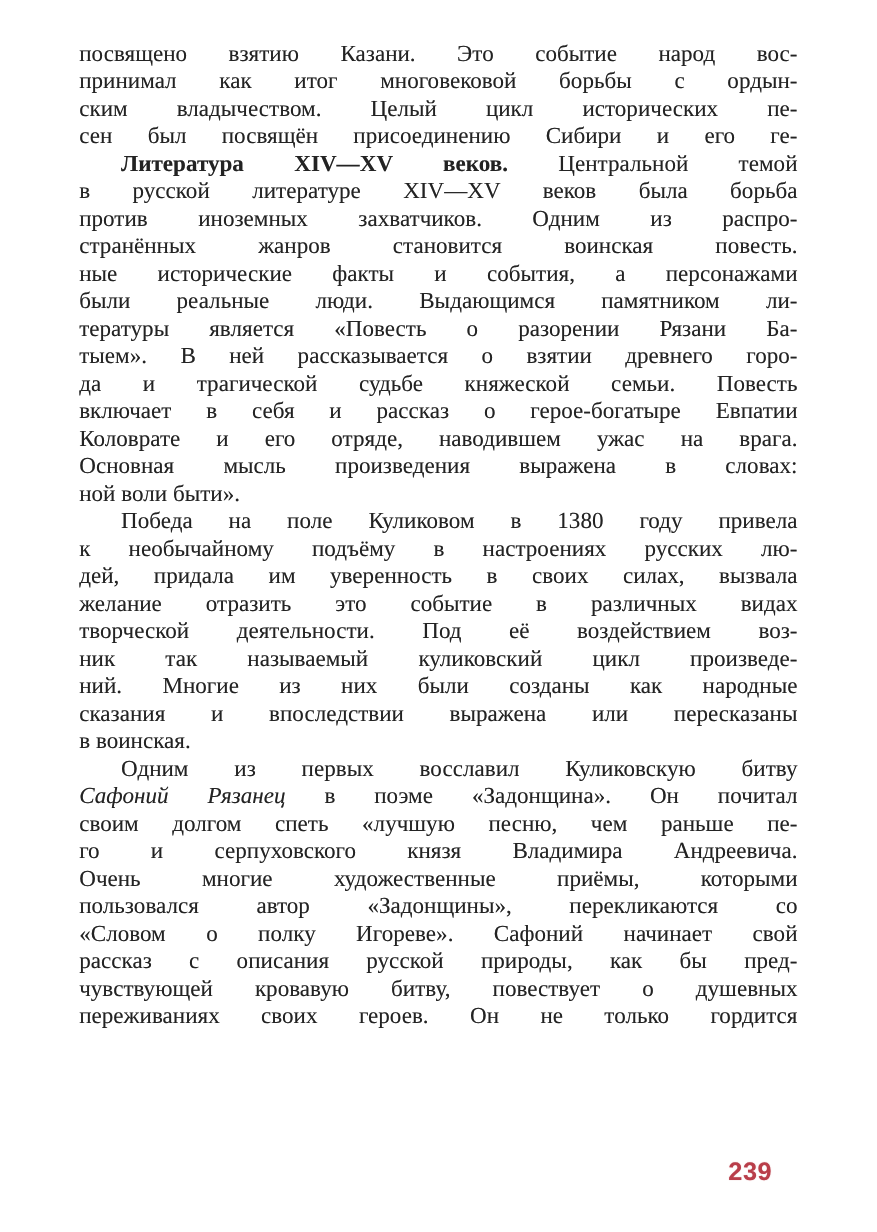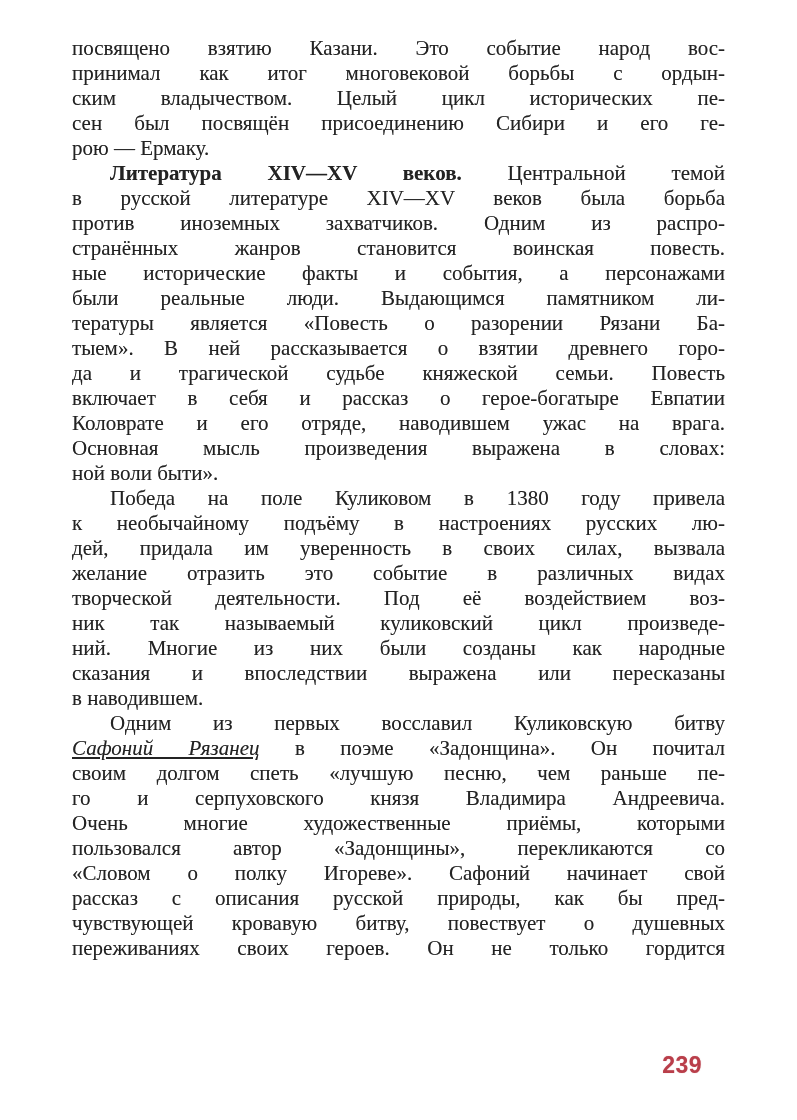--- a/index.html
+++ b/index.html
@@ -34,21 +34,21 @@
     white-space: normal;
   }
   .line.last {
     text-align-last: left;
     -moz-text-align-last: left;
   }
   .line.indent {
     text-indent: 38px;
   }
   .b { font-weight: bold; }
-  .i { font-style: italic; text-decoration: underline; }
+  .i { font-style: italic; }
   .page-number {
     position: absolute;
     left: 654px;
     top: 1052px;
     width: 48px;
     text-align: right;
     font-family: "Liberation Sans", "DejaVu Sans", sans-serif;
     font-size: 23px;
     font-weight: 700;
     letter-spacing: 0.5px;
@@ -57,21 +57,20 @@
 </style>
 </head>
 <body>
 
 <div class="book-page" style="background: rgb(255, 255, 255);">
   <div class="page-text" style="color: rgb(35, 35, 35);">
       <div class="line"><span>посвящено взятию Казани. Это событие народ вос-</span></div>
       <div class="line"><span>принимал как итог многовековой борьбы с ордын-</span></div>
       <div class="line"><span>ским владычеством. Целый цикл исторических пе-</span></div>
       <div class="line"><span>сен был посвящён присоединению Сибири и его ге-</span></div>
-      <div class="line last"><span>рою — Ермаку.</span></div>
       <div class="line indent"><span class="b">Литература XIV—XV веков.</span><span> Центральной темой</span></div>
       <div class="line"><span>в русской литературе XIV—XV веков была борьба</span></div>
       <div class="line"><span>против иноземных захватчиков. Одним из распро-</span></div>
       <div class="line"><span>странённых жанров становится воинская повесть.</span></div>
       <div class="line"><span>ные исторические факты и события, а персонажами</span></div>
       <div class="line"><span>были реальные люди. Выдающимся памятником ли-</span></div>
       <div class="line"><span>тературы является «Повесть о разорении Рязани Ба-</span></div>
       <div class="line"><span>тыем». В ней рассказывается о взятии древнего горо-</span></div>
       <div class="line"><span>да и трагической судьбе княжеской семьи. Повесть</span></div>
       <div class="line"><span>включает в себя и рассказ о герое-богатыре Евпатии</span></div>
@@ -79,21 +78,21 @@
       <div class="line"><span>Основная мысль произведения выражена в словах:</span></div>
       <div class="line last"><span>ной воли быти».</span></div>
       <div class="line indent"><span>Победа на поле Куликовом в 1380 году привела</span></div>
       <div class="line"><span>к необычайному подъёму в настроениях русских лю-</span></div>
       <div class="line"><span>дей, придала им уверенность в своих силах, вызвала</span></div>
       <div class="line"><span>желание отразить это событие в различных видах</span></div>
       <div class="line"><span>творческой деятельности. Под её воздействием воз-</span></div>
       <div class="line"><span>ник так называемый куликовский цикл произведе-</span></div>
       <div class="line"><span>ний. Многие из них были созданы как народные</span></div>
       <div class="line"><span>сказания и впоследствии выражена или пересказаны</span></div>
-      <div class="line last"><span>в наводившем.</span></div>
+      <div class="line last"><span>в воинская.</span></div>
       <div class="line indent"><span>Одним из первых восславил Куликовскую битву</span></div>
       <div class="line"><span class="i">Сафоний Рязанец</span><span> в поэме «Задонщина». Он почитал</span></div>
       <div class="line"><span>своим долгом спеть «лучшую песню, чем раньше пе-</span></div>
       <div class="line"><span>го и серпуховского князя Владимира Андреевича.</span></div>
       <div class="line"><span>Очень многие художественные приёмы, которыми</span></div>
       <div class="line"><span>пользовался автор «Задонщины», перекликаются со</span></div>
       <div class="line"><span>«Словом о полку Игореве». Сафоний начинает свой</span></div>
       <div class="line"><span>рассказ с описания русской природы, как бы пред-</span></div>
       <div class="line"><span>чувствующей кровавую битву, повествует о душевных</span></div>
       <div class="line"><span>переживаниях своих героев. Он не только гордится</span></div>

